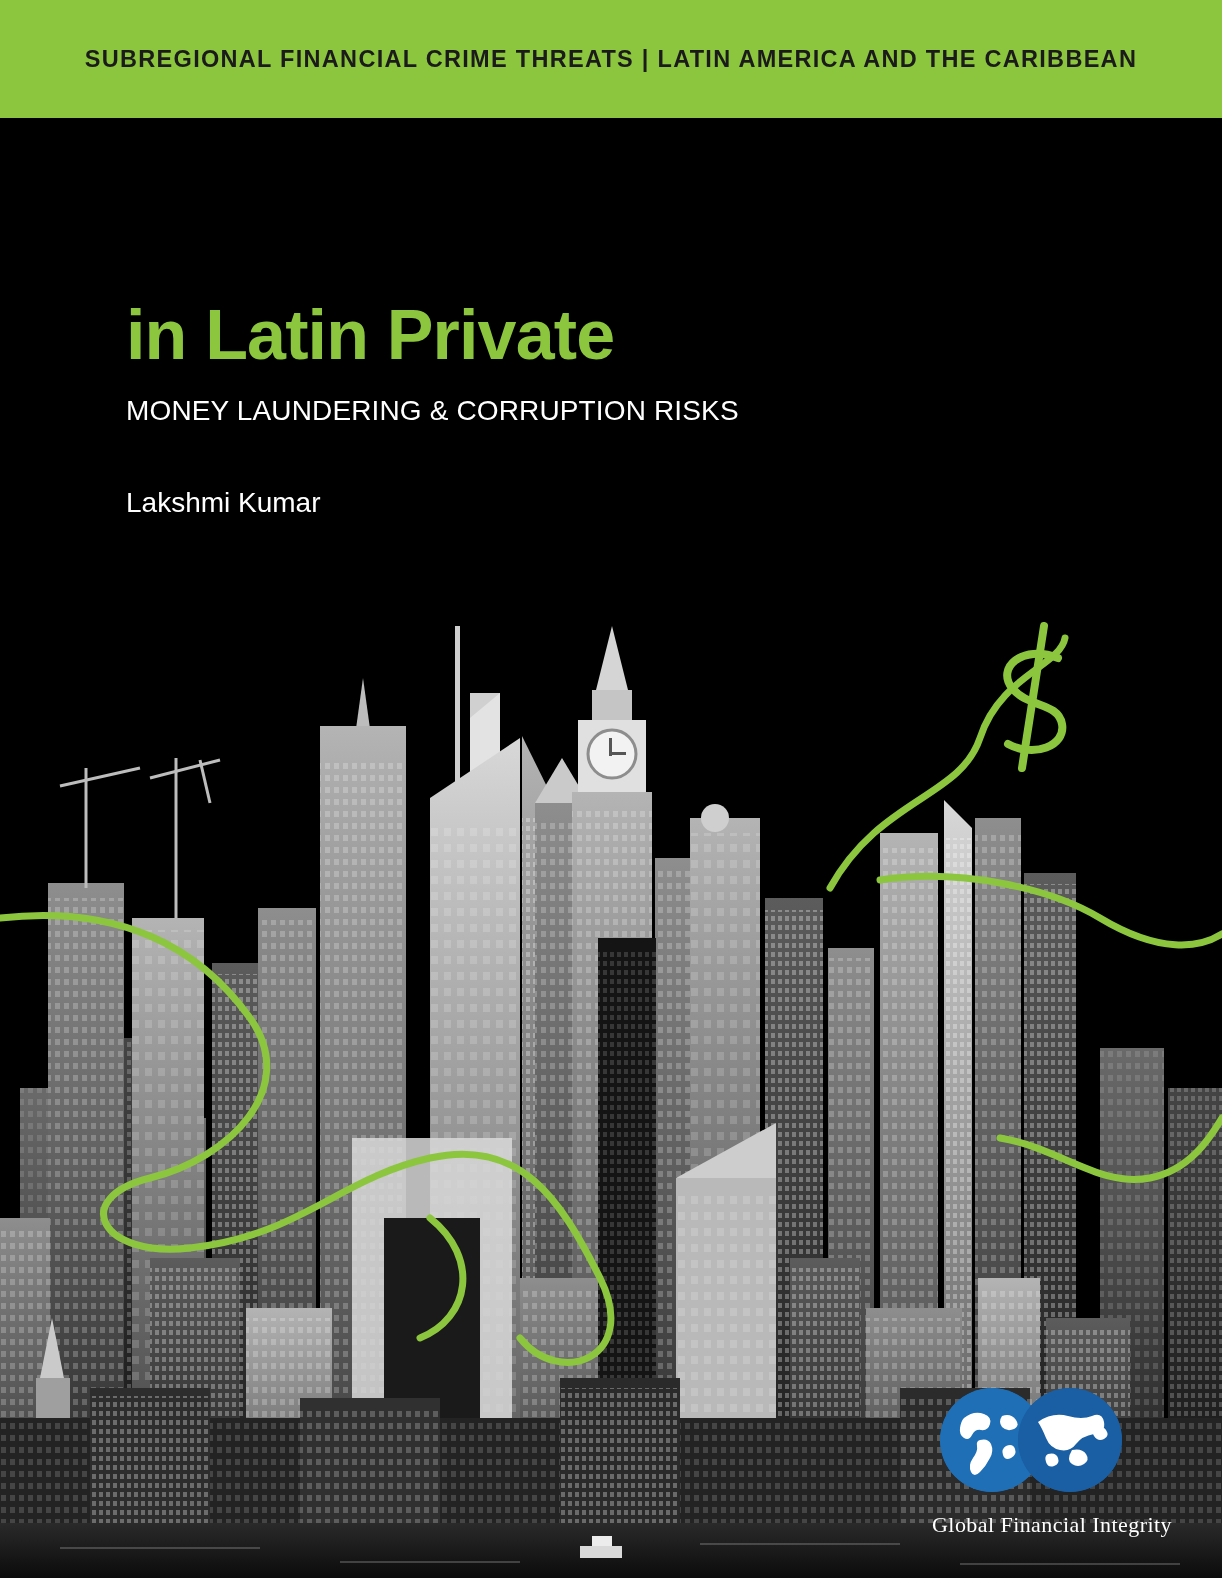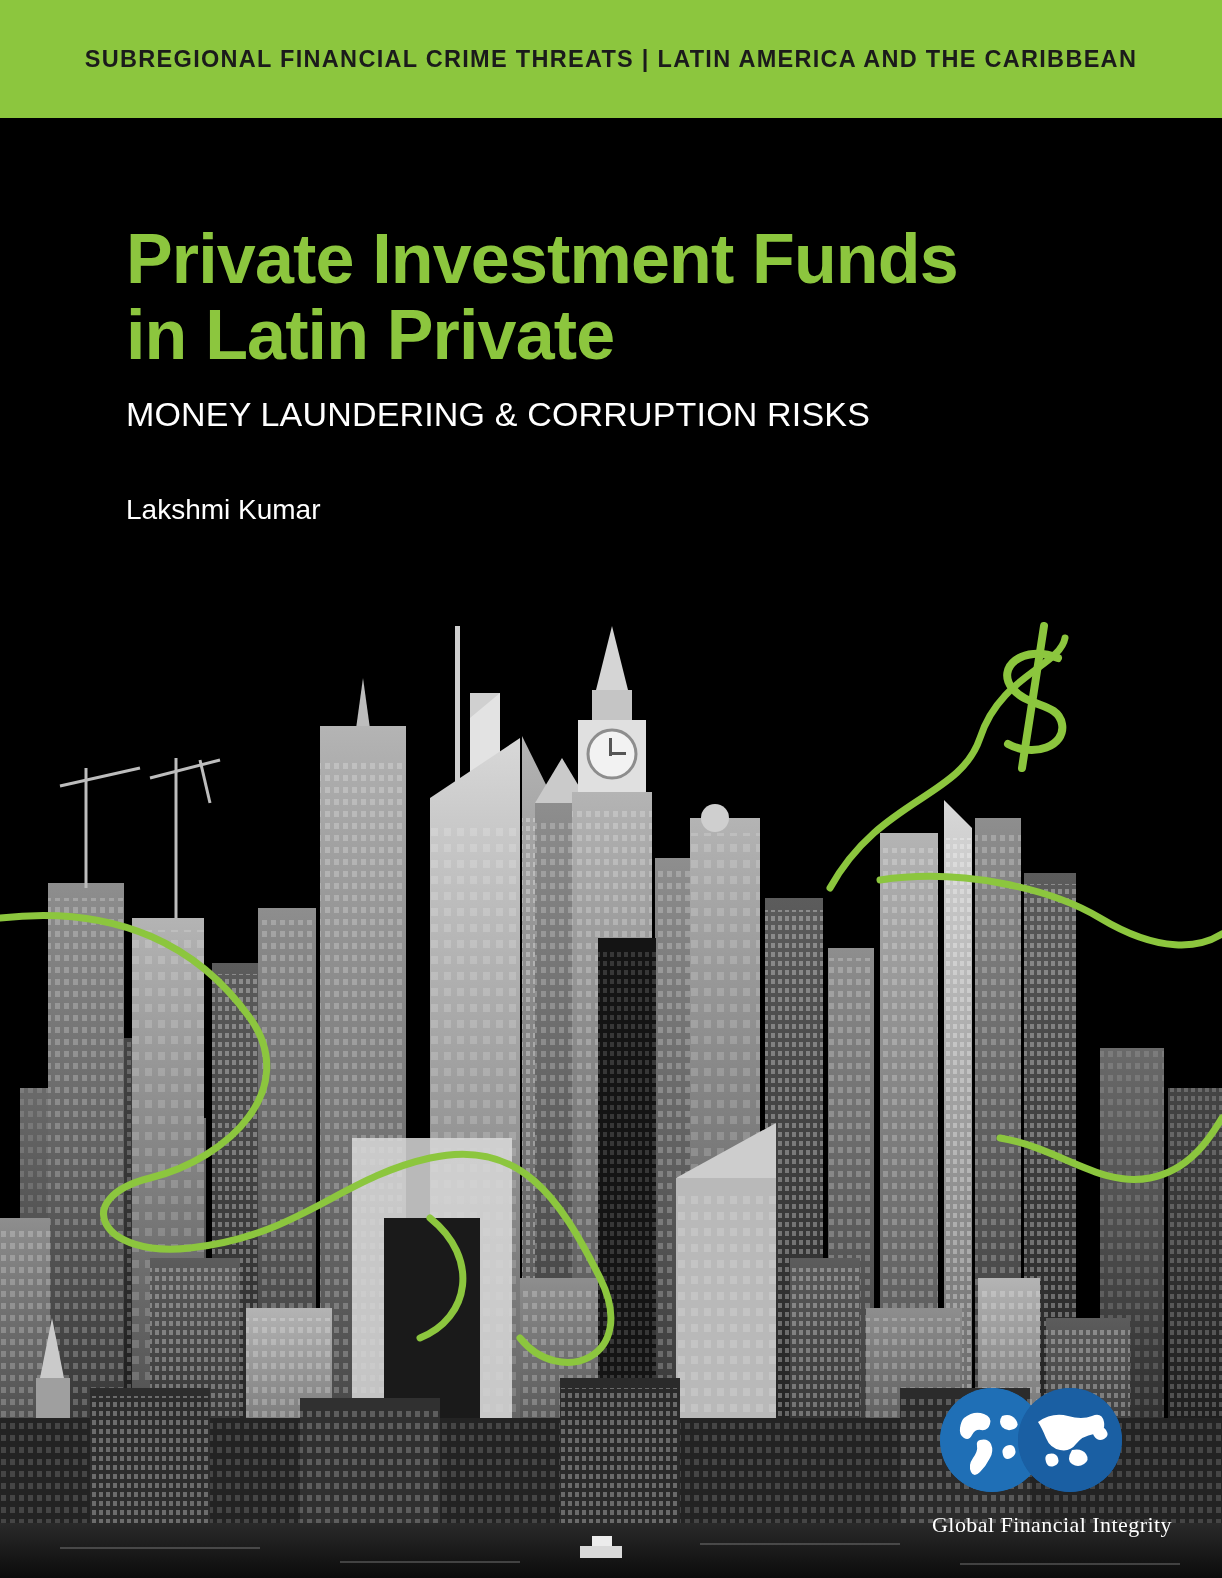--- a/index.html
+++ b/index.html
@@ -49,21 +49,21 @@
   .main-title {
     color: #8cc63e;
     font-size: 70px;
     font-weight: bold;
     line-height: 1.08;
     letter-spacing: -0.012em;
     margin: 0;
   }
   .subtitle {
     color: #ffffff;
-    font-size: 34px;
+    font-size: 28px;
     font-weight: normal;
     letter-spacing: 0.005em;
     margin: 22px 0 0 0;
     text-transform: uppercase;
   }
   .author {
     color: #ffffff;
     font-size: 28px;
     font-weight: normal;
     margin: 60px 0 0 0;
@@ -323,21 +323,21 @@
 
       <g fill="none" stroke="#8cc63e" stroke-width="8" stroke-linecap="round">
         <path d="M1058 40 C 1022 26, 996 50, 1012 70 C 1028 90, 1058 84, 1062 106 C 1066 128, 1034 140, 1008 126"></path>
         <line x1="1044" y1="8" x2="1022" y2="150"></line>
       </g>
     </svg>
   </div>
 
   <div class="title-block">
     <h1 class="main-title">
-      <span>Private Investment Funds</span><br>
+      <br>
       <span>in Latin Private</span>
     </h1>
     <div class="subtitle">MONEY LAUNDERING &amp; CORRUPTION RISKS</div>
     <div class="author">Lakshmi Kumar</div>
   </div>
 
   <div class="logo">
     <div class="logo-globes">
       <div class="globe left">
         <svg width="104" height="104" viewBox="0 0 104 104" aria-hidden="true">

